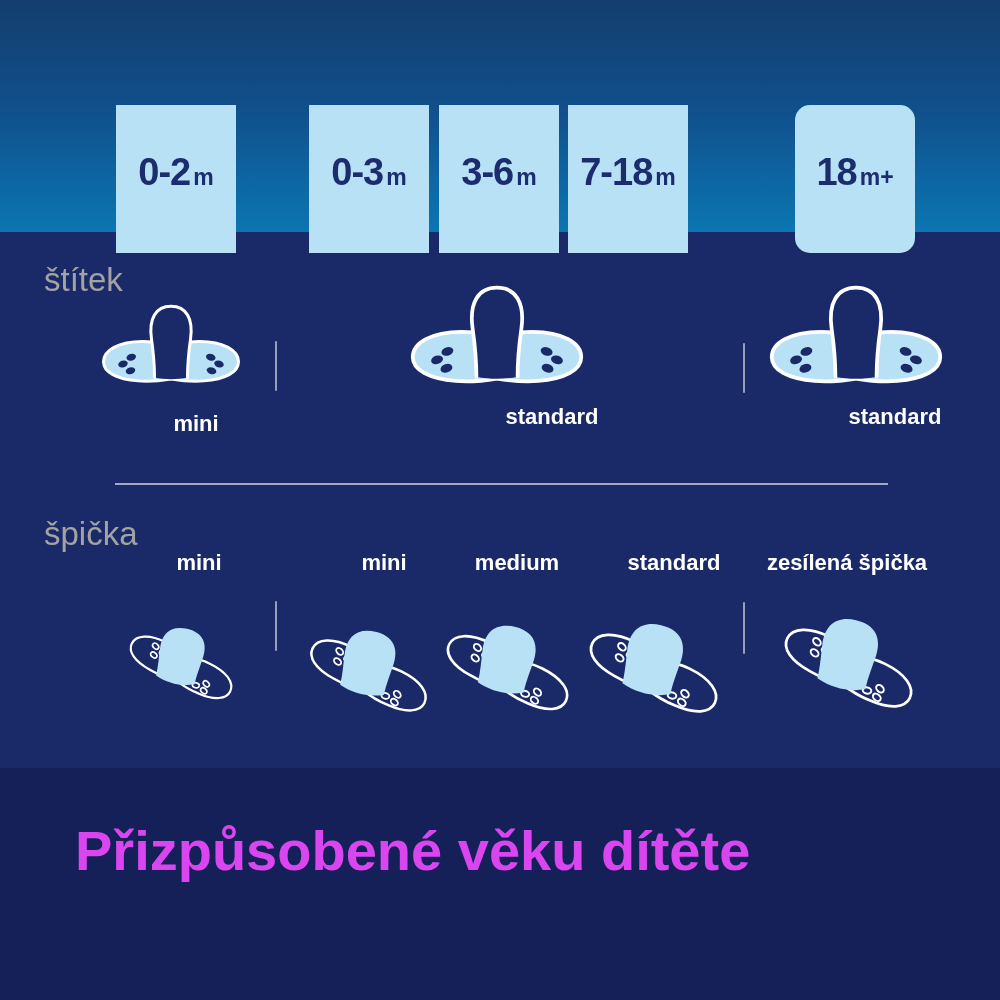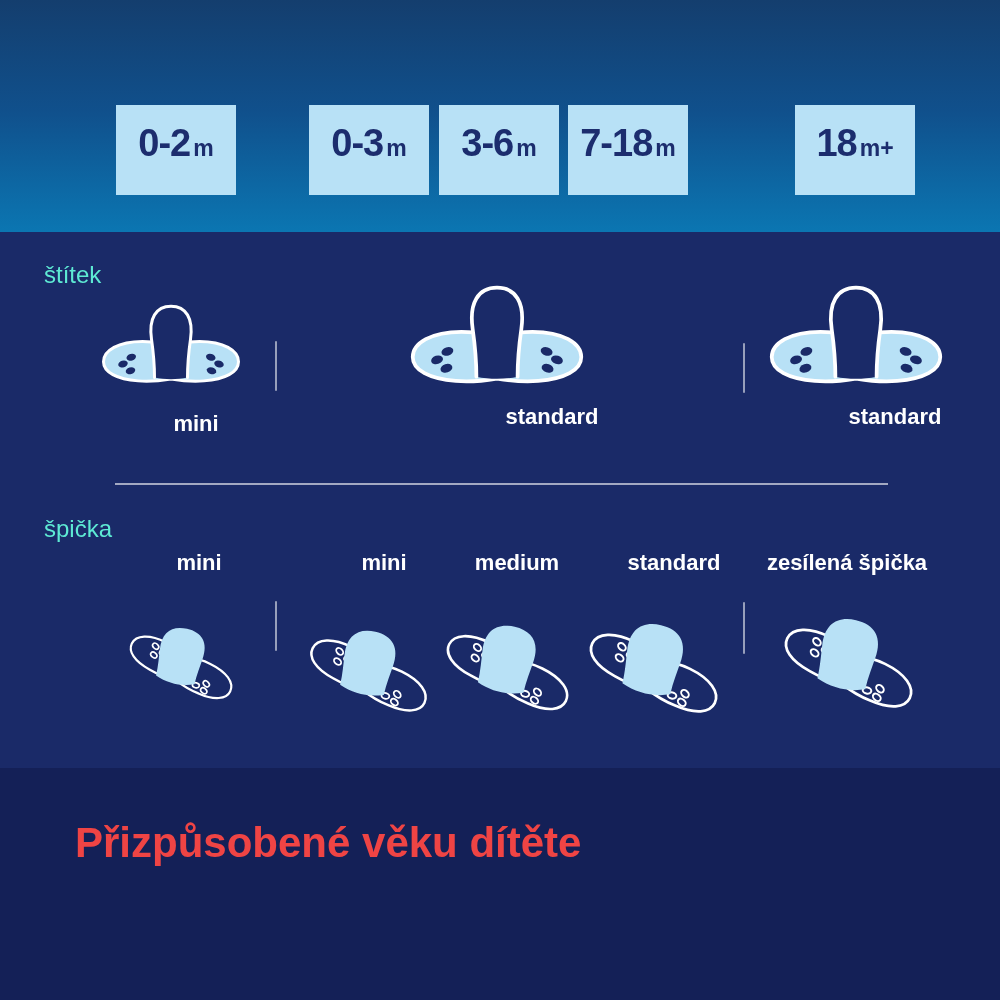--- a/index.html
+++ b/index.html
@@ -15,33 +15,33 @@
     background:var(--panel);
   }
   .header{
     position:absolute;left:0;top:0;width:1000px;height:232px;
     background:linear-gradient(180deg,#143e6e 0%,#10508c 48%,#0b76b2 100%);
   }
   .panel{position:absolute;left:0;top:232px;width:1000px;height:536px;background:var(--panel);}
   .footer{position:absolute;left:0;top:768px;width:1000px;height:232px;background:var(--footer);}
 
   .age-box{
-    position:absolute;top:105px;height:90px;width:120px;background:var(--lightblue);
+    position:absolute;top:105px;height:148px;width:120px;background:var(--lightblue);
     display:flex;align-items:center;justify-content:center;box-sizing:border-box;padding-bottom:14px;
   }
   .age-box .lbl{display:flex;align-items:baseline;}
   .age-box .num{font-size:38px;font-weight:700;color:var(--boxtext);letter-spacing:-1px;}
   .age-box .unit{font-size:23px;font-weight:700;color:var(--boxtext);margin-left:3px;}
   #agebox-0{left:116px;}
   #agebox-1{left:309px;}
   #agebox-2{left:439px;}
   #agebox-3{left:568px;}
-  #agebox-4{left:795px;}
-
-  .row-label{position:absolute;left:44px;color:#5eead4;font-size:24px;font-weight:400;line-height:1.1;}
+  #agebox-4{left:795px;border-radius:15px;}
+
+  .row-label{position:absolute;left:44px;color:#a3a3a3;font-size:33px;font-weight:400;line-height:1.1;}
   #shield-row-label{top:262px;}
   #tip-row-label{top:516px;}
 
   .size-label{
     position:absolute;transform:translateX(-50%);
     color:#fff;font-weight:700;font-size:22px;white-space:nowrap;line-height:1.1;
   }
   #shield-size-0{left:196px;top:412px;}
   #shield-size-1{left:552px;top:405px;}
   #shield-size-2{left:895px;top:405px;}
@@ -61,21 +61,21 @@
   #tip-icon-3{left:576px;top:617px;}
   #tip-icon-4{left:771px;top:612px;}
 
   .vdiv{position:absolute;width:2px;background:rgba(255,255,255,.55);border-radius:1px;}
   #vdiv-shield-a{left:275px;top:341px;height:50px;}
   #vdiv-shield-b{left:743px;top:343px;height:50px;}
   #vdiv-tip-a{left:275px;top:601px;height:50px;}
   #vdiv-tip-b{left:743px;top:602px;height:52px;}
   .hdiv{position:absolute;left:115px;top:483px;width:773px;height:2px;background:rgba(255,255,255,.6);}
 
-  .footer-title{position:absolute;left:75px;top:820px;color:#ef4444;font-size:42px;font-weight:700;line-height:1.1;}
+  .footer-title{position:absolute;left:75px;top:820px;color:#d946ef;font-size:56px;font-weight:700;line-height:1.1;}
   .footer-line{position:absolute;left:75px;color:#fff;font-size:30px;font-weight:400;line-height:1.1;}
   #footer-line-1{top:884px;}
   #footer-line-2{top:940px;}
 </style>
 </head>
 <body>
 
 <svg width="0" height="0" style="position:absolute" aria-hidden="true">
   <defs>
     <symbol id="sym-shield-pacifier" viewBox="0 0 200 110">

